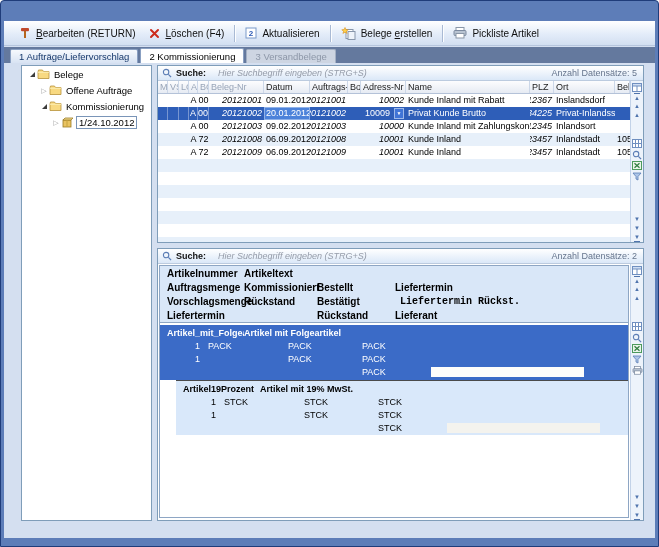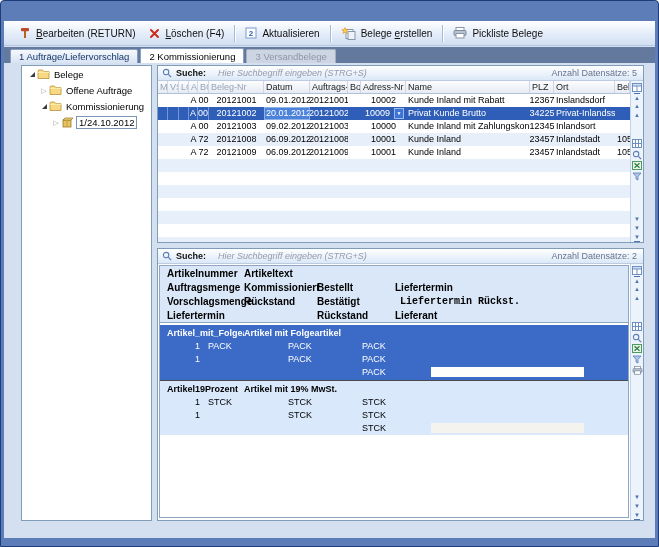--- a/index.html
+++ b/index.html
@@ -52,21 +52,21 @@
   
   .gridhead{position:absolute;left:0;top:15px;right:13px;height:13px;display:flex;
     background:linear-gradient(#fdfdfe,#e6ebf3);border-bottom:1px solid #b4c2d8;font-size:9px;color:#1c1c1c;}
   .gh-cell{border-right:1px solid #ccd7e8;padding:0 2px;line-height:12px;overflow:hidden;white-space:nowrap;flex:none;}
   .gh-dim{color:#99a5b8;}
   .gridbody{position:absolute;left:0;top:28px;right:13px;bottom:0;overflow:hidden;}
   .grow{display:flex;height:13px;font-size:9px;line-height:13px;color:#000;}
   .grow.alt{background:#e7f0fa;}
   .grow.sel{background:#2e5eb8;color:#fff;}
   .gcell{padding:0 2px;overflow:hidden;white-space:nowrap;flex:none;display:flex;align-items:center;}
-  .gcell.ar{justify-content:center;}
+  .gcell.ar{justify-content:flex-end;font-style:italic;}
   .gcell.ac{justify-content:center;}
   .grow.sel .gcell.narrow{border-right:1px solid rgba(255,255,255,.35);}
   .gcell.focus{background:#4c82da;outline:1px solid #8fb1e8;outline-offset:-1px;}
   .dd-btn{width:10px;height:11px;background:#3f74d6;border:1px solid #9db9ea;color:#fff;
     font-size:5px;display:inline-flex;align-items:center;justify-content:center;margin-left:auto;flex:none;}
   
   .vstrip{position:absolute;right:0;top:15px;bottom:0;width:13px;background:#edf3fb;
     border-left:1px solid #c2d2e8;display:flex;flex-direction:column;align-items:center;padding-top:1px;}
   .vs-gap{flex:1;}
   .vs-gap2{height:18px;}
@@ -139,21 +139,21 @@
         </span>
         <span class="tsep"></span>
         <span class="tbtn">
           <span>
             <svg width="14" height="12" viewBox="0 0 14 12">
               <rect x="3" y="0.5" width="8" height="4" fill="#fff" stroke="#8a97a8"></rect>
               <rect x="1" y="3.5" width="12" height="5" rx="1" fill="#b9c4d2" stroke="#7c8aa0"></rect>
               <rect x="3" y="6.5" width="8" height="4.5" fill="#fff" stroke="#8a97a8"></rect>
             </svg>
           </span>
-          <span><span></span><span class="u"></span><span>Pickliste Belege</span></span>
+          <span><span></span><span class="u"></span><span>Pickliste Artikel</span></span>
         </span>
       </div>
 
     <div class="tabstrip">
       <span class="tab">1 Aufträge/Liefervorschlag</span>
       <span class="tab active">2 Kommissionierung</span>
       <span class="tab disabled">3 Versandbelege</span>
     </div>
 
     <div class="content">
@@ -557,21 +557,21 @@
                 <span class="lu3">PACK</span>
               </div>
               <div class="rline" style="top: 41px;">
                 <span class="lqty"></span>
                 <span class="lu1"></span>
                 <span class="lu2"></span>
                 <span class="lu3">PACK</span>
                 <span class="linput"></span>
               </div>
             </div>
-            <div class="rec norm" style="top: 114px;">
+            <div class="rec norm" style="top: 114px; margin-left: 16px;">
               <div class="rline" style="top: 2px;">
                 <span class="rnum">Artikel19Prozent</span>
                 <span class="rtext">Artikel mit 19% MwSt.</span>
               </div>
               <div class="rline" style="top: 15px;">
                 <span class="lqty">1</span>
                 <span class="lu1">STCK</span>
                 <span class="lu2">STCK</span>
                 <span class="lu3">STCK</span>
               </div>

